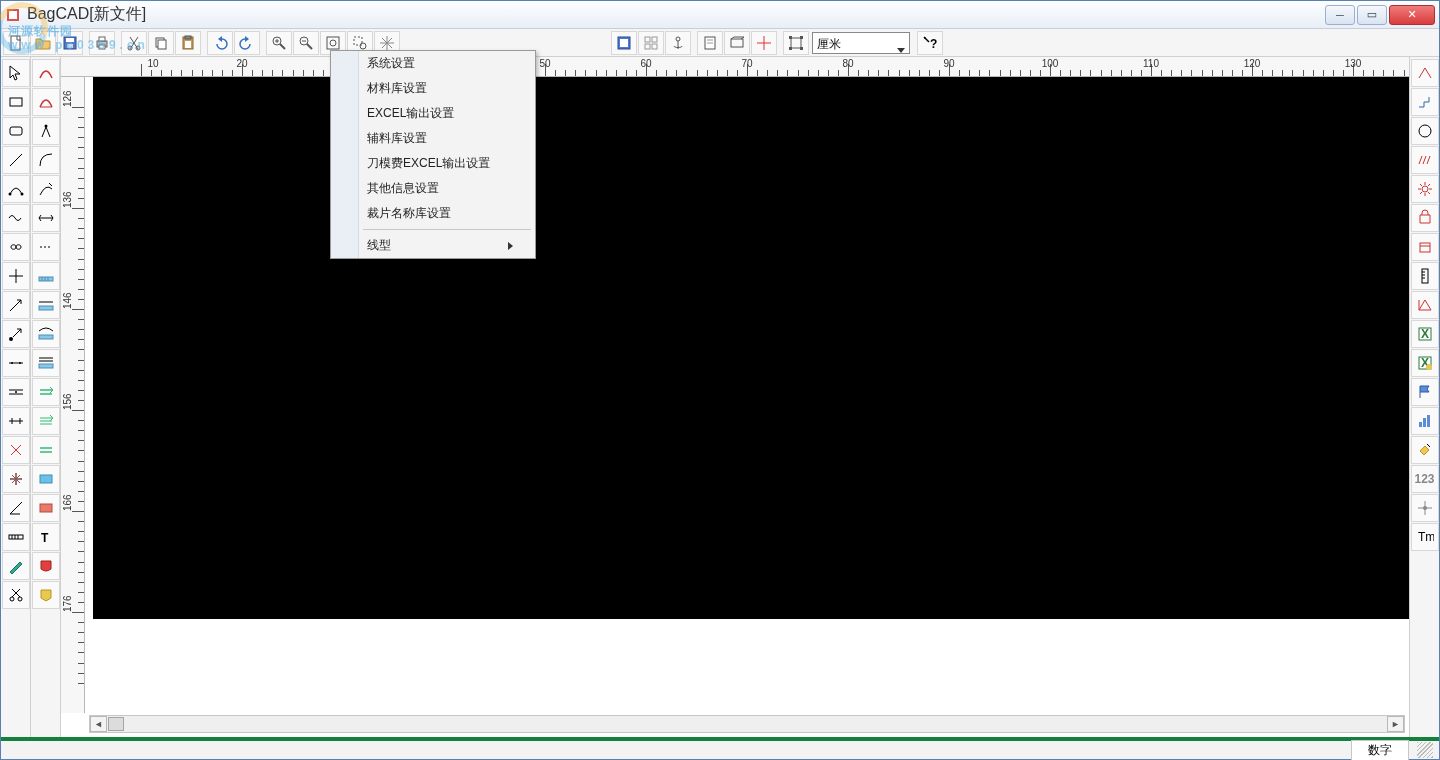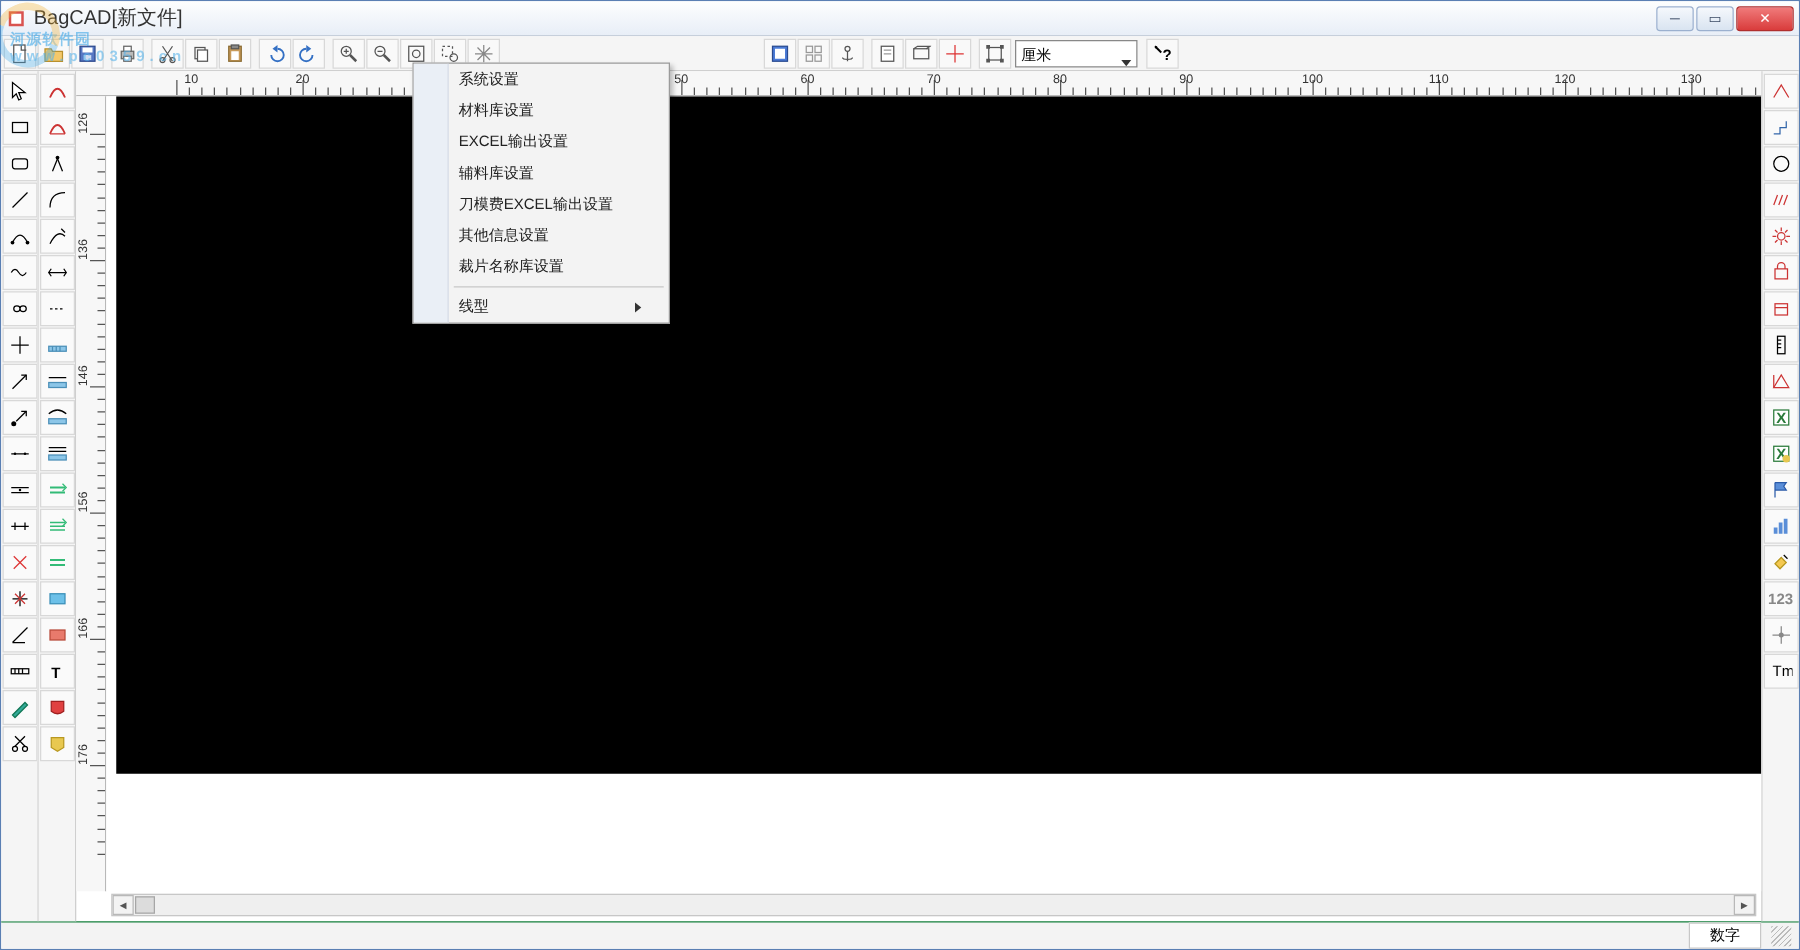--- a/index.html
+++ b/index.html
@@ -72,21 +72,21 @@
 .dropdown .arrow { border-top: 4px solid transparent; border-bottom: 4px solid transparent; border-left: 5px solid #333; }
 
 
 .bottomarea { height: 24px; display:flex; }
 .hscroll { flex:1; height: 18px; background: #efefef; border: 1px solid #c7c7c7; margin: 2px 4px; position: relative; display:flex; align-items:center;}
 .hscroll .btn { width:17px; height:16px; background:#f3f3f3; border:1px solid #b8b8b8; display:flex; align-items:center; justify-content:center; font-size:9px; color:#555;}
 .hscroll .thumb { width:16px; height:14px; background:#dcdcdc; border:1px solid #a6a6a6; margin-left:1px;}
 .hscroll .track { flex:1; }
 
 
-.statusbar { height: 22px; background: #f3f3f3; border-top: 1px solid #15803d; display: flex; align-items: center; justify-content: flex-end; padding: 0 6px; gap: 8px; }
+.statusbar { height: 22px; background: #f3f3f3; border-top: 4px solid #15803d; display: flex; align-items: center; justify-content: flex-end; padding: 0 6px; gap: 8px; }
 .statusbar .cell { border: 1px solid #c7c7c7; padding: 1px 16px; background: #fff; font-size: 12px; }
 .statusbar .grip { width: 16px; height: 16px; background: repeating-linear-gradient(135deg,#bbb 0 1px,transparent 1px 3px); }
 
 </style>
 </head>
 <body>
 
 <div class="window">
 
   <div class="titlebar">

